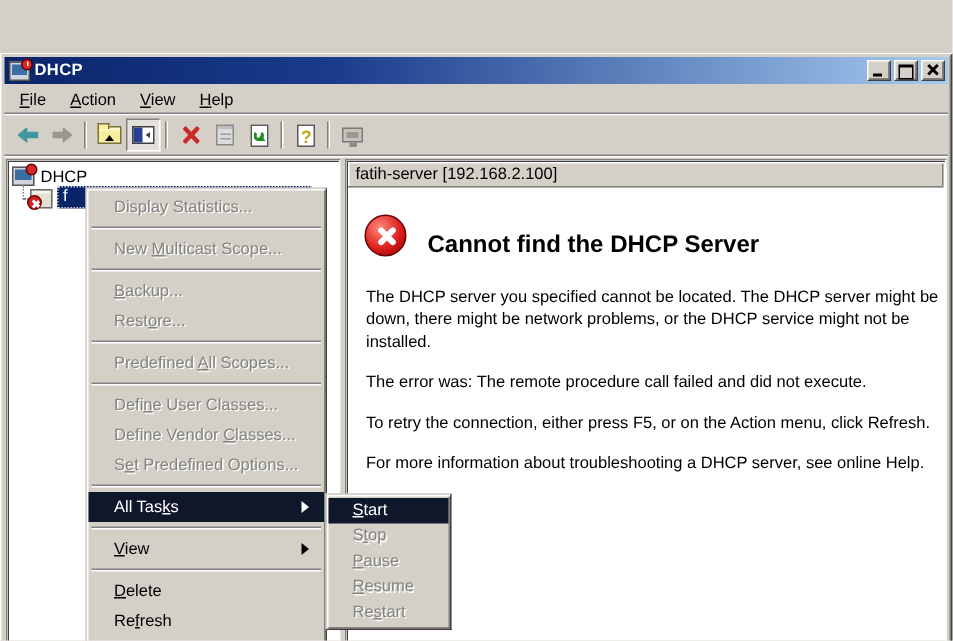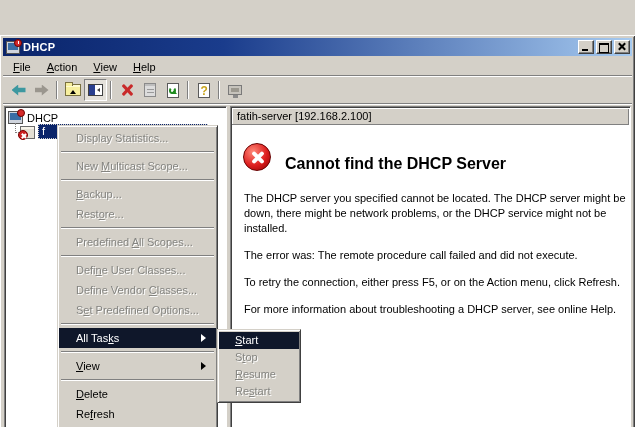--- a/index.html
+++ b/index.html
@@ -223,18 +223,19 @@
     <div class="menu-sep"></div>
     <div class="menu-item"><span></span><u>D</u><span>elete</span></div>
     <div class="menu-item"><span>Re</span><u>f</u><span>resh</span></div>
     <div class="menu-sep"></div>
     <div class="menu-item"><span></span><u>H</u><span>elp</span></div>
   </div>
 
   <div class="menu sub-menu">
     <div class="menu-item highlighted"><span></span><u>S</u><span>tart</span></div>
     <div class="menu-item disabled"><span>S</span><u>t</u><span>op</span></div>
+    <div class="menu-item disabled"><span></span><u>P</u><span>ause</span></div>
     <div class="menu-item disabled"><span></span><u>R</u><span>esume</span></div>
     <div class="menu-item disabled"><span>Re</span><u>s</u><span>tart</span></div>
   </div>
 
 
 </div>
 
 </body></html>

